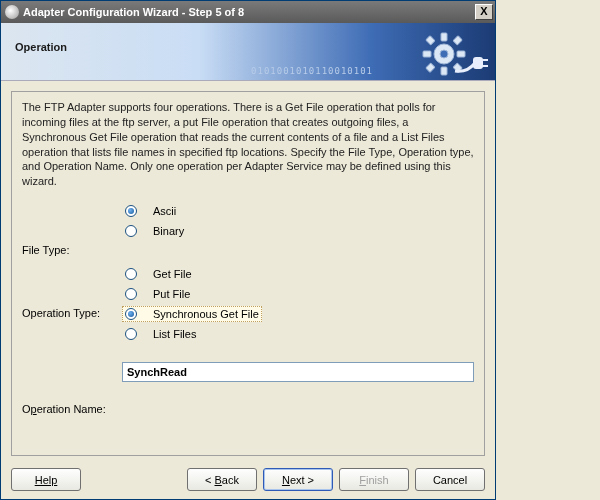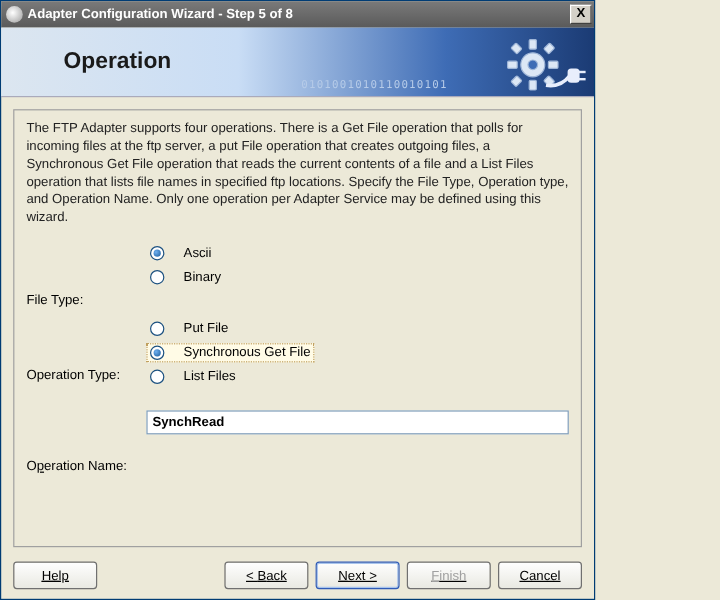--- a/index.html
+++ b/index.html
@@ -58,24 +58,23 @@
     height: 58px;
     background: linear-gradient(to right, #dce6f0 0%, #c9ddf5 40%, #3e6cb5 75%, #1b3b74 100%);
     position: relative;
     border-bottom: 1px solid #aab;
     overflow: hidden;
   }
   .banner-title {
     position: absolute;
     left: 14px;
     top: 18px;
-    font-size: 19px;
+    font-size: 11px;
     font-weight: bold;
     color: #1a1a1a;
-    margin-left: 38px;
   }
   .banner-gear {
     position: absolute;
     right: 28px;
     top: 8px;
   }
   .banner-bits {
     position:absolute;
     right:122px;
     bottom:4px;
@@ -154,21 +153,20 @@
     font-family: inherit;
     font-size: 11px;
     font-weight: bold;
   }
   .text-input.wide { width: 100%; }
   .button-row {
     display: flex;
     align-items: center;
     padding: 6px 10px 8px 10px;
     gap: 6px;
-    text-decoration: underline;
   }
   .button-row .spacer { flex:1; }
   .btn {
     min-width: 70px;
     height: 23px;
     border: 1px solid #707070;
     background: linear-gradient(#fefefe,#e9e9e2);
     border-radius: 3px;
     font-family: inherit;
     font-size: 11px;
@@ -240,20 +238,24 @@
             <span>Binary</span>
           </label>
         </div>
       </div>
 
       <div class="form-row">
         <div class="form-label">Operation Type:</div>
         <div class="radio-group">
           <label class="radio-item">
             <span class="radio-dot"></span>
+            <span>Get File</span>
+          </label>
+          <label class="radio-item">
+            <span class="radio-dot"></span>
             <span>Put File</span>
           </label>
           <label class="radio-item focused">
             <span class="radio-dot selected"></span>
             <span>Synchronous Get File</span>
           </label>
           <label class="radio-item">
             <span class="radio-dot"></span>
             <span>List Files</span>
           </label>

